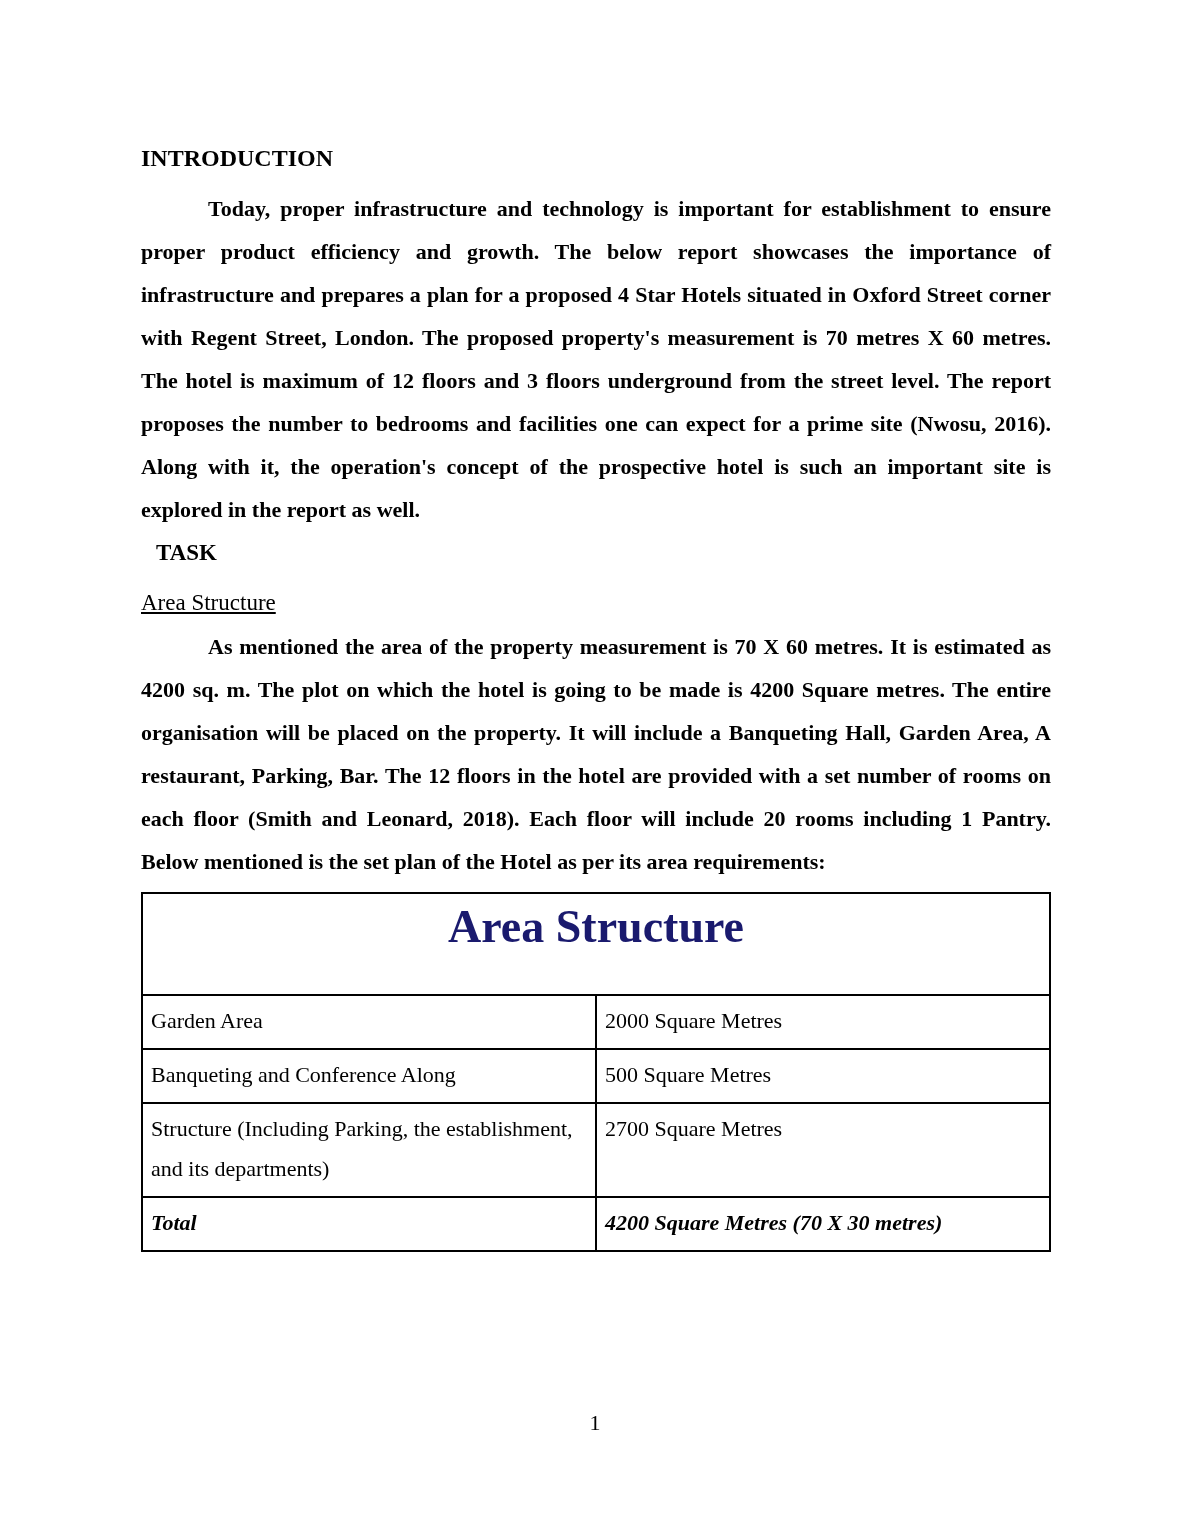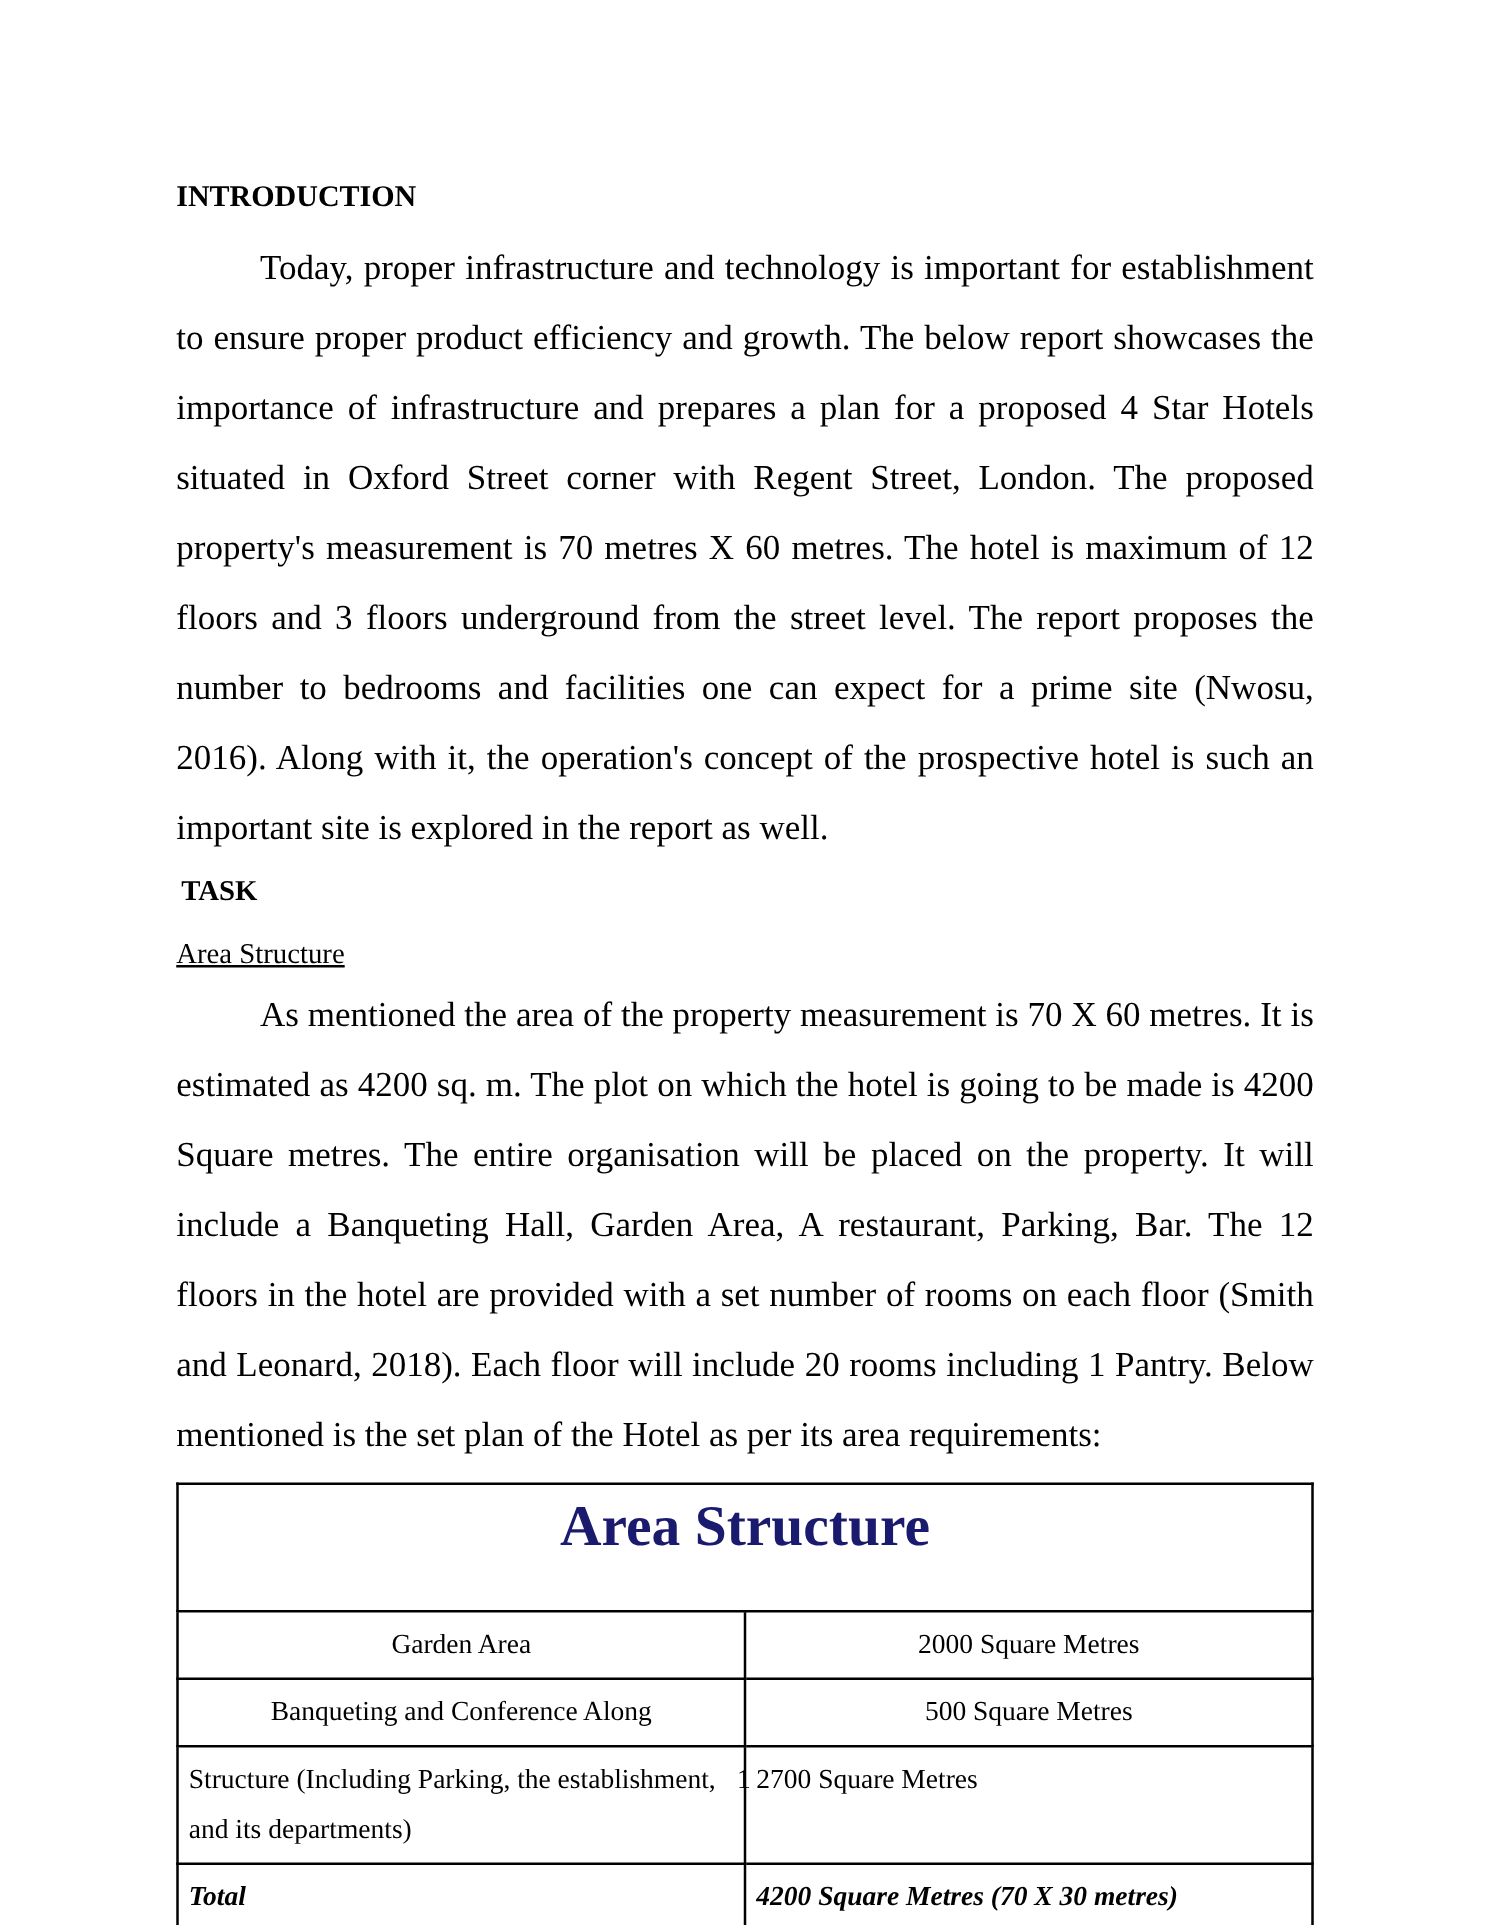--- a/index.html
+++ b/index.html
@@ -22,31 +22,32 @@
     top: 143px;
     width: 910px;
   }
   .h-intro {
     font-size: 24px;
     font-weight: bold;
     line-height: 30px;
     margin: 0 0 14px 0;
   }
   p.body-par {
-    font-size: 28px;
-    line-height: 56px;
+    font-size: 22px;
+    line-height: 43px;
     text-align: justify;
     text-indent: 67px;
     margin: 0;
+    font-weight: bold;
   }
   .h-task {
     font-size: 23px;
     font-weight: bold;
     line-height: 40px;
-    margin: 2px 0 0 4px;
+    margin: 2px 0 0 15px;
   }
   .h-sub {
     font-size: 23px;
     font-weight: normal;
     text-decoration: underline;
     line-height: 36px;
     margin: 12px 0 4px 0;
   }
   table.area-table {
     border-collapse: collapse;
@@ -65,21 +66,21 @@
     text-align: center;
     height: 88px;
     padding-top: 2px;
   }
   .tbl-title {
     font-size: 46px;
     font-weight: bold;
     line-height: 56px;
     font-family: "Liberation Serif", "DejaVu Serif", serif;
   }
-  tr.row-normal td { height: 36px; text-align: center; }
+  tr.row-normal td { height: 36px; }
   tr.row-tall td.label-cell { height: 80px; }
   tr.row-total td {
     font-weight: bold;
     font-style: italic;
     height: 38px;
     margin-left: 36px;
   }
   td.label-cell { width: 50%; }
   td.value-cell { width: 50%; }
   .page-number {

